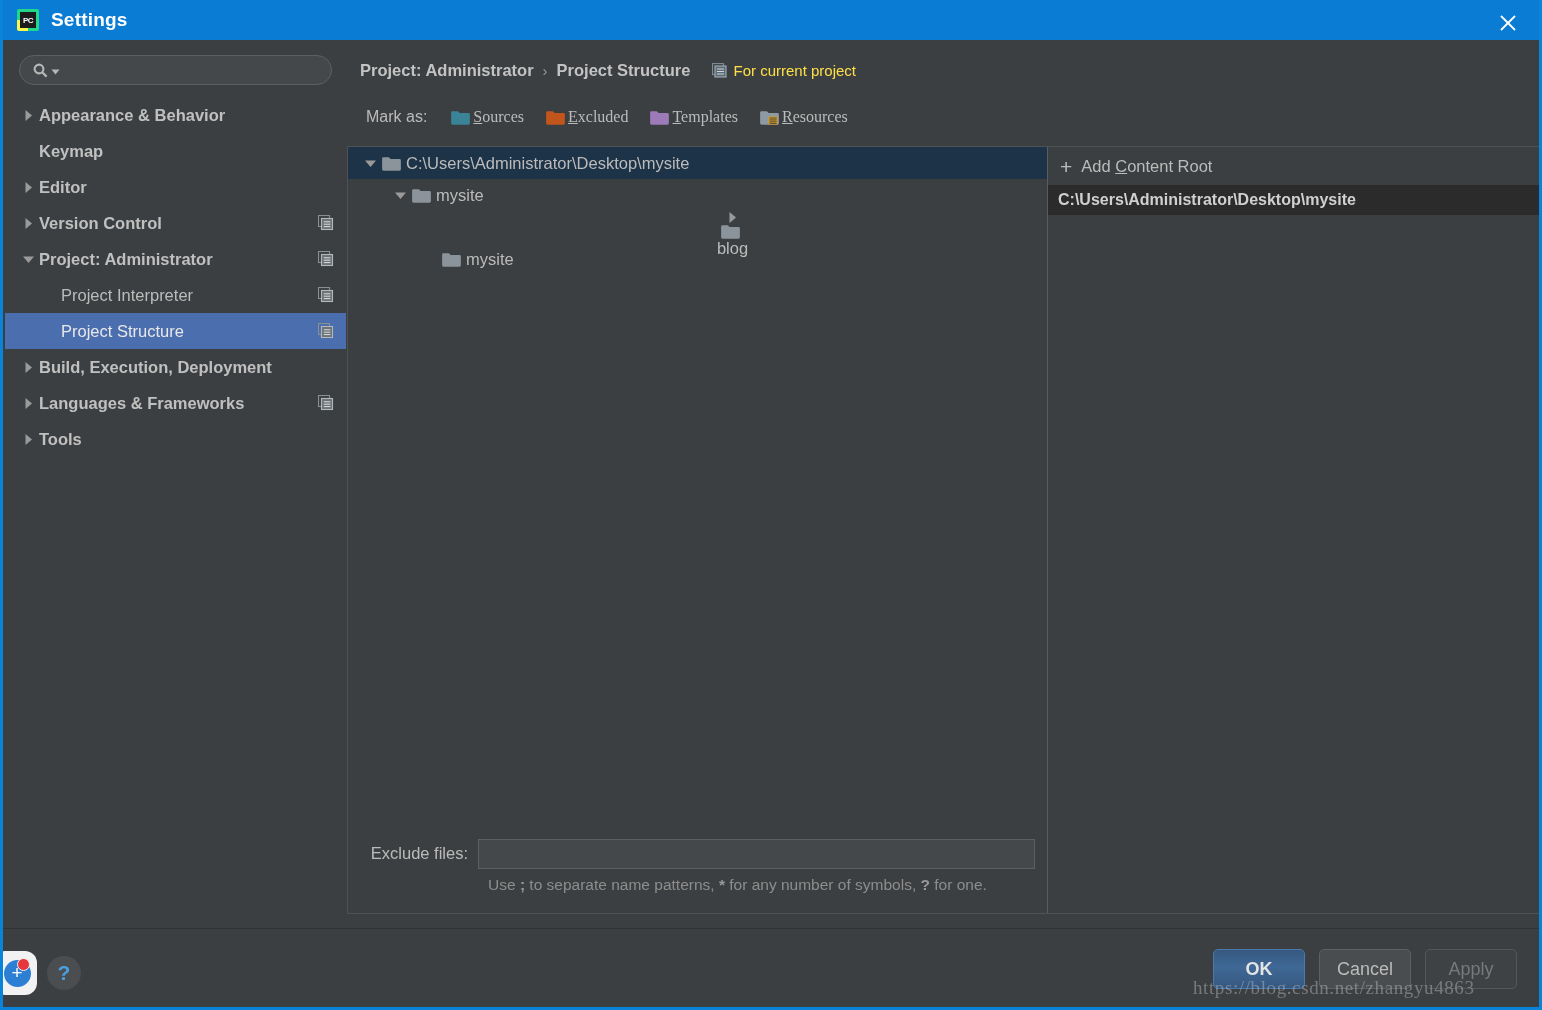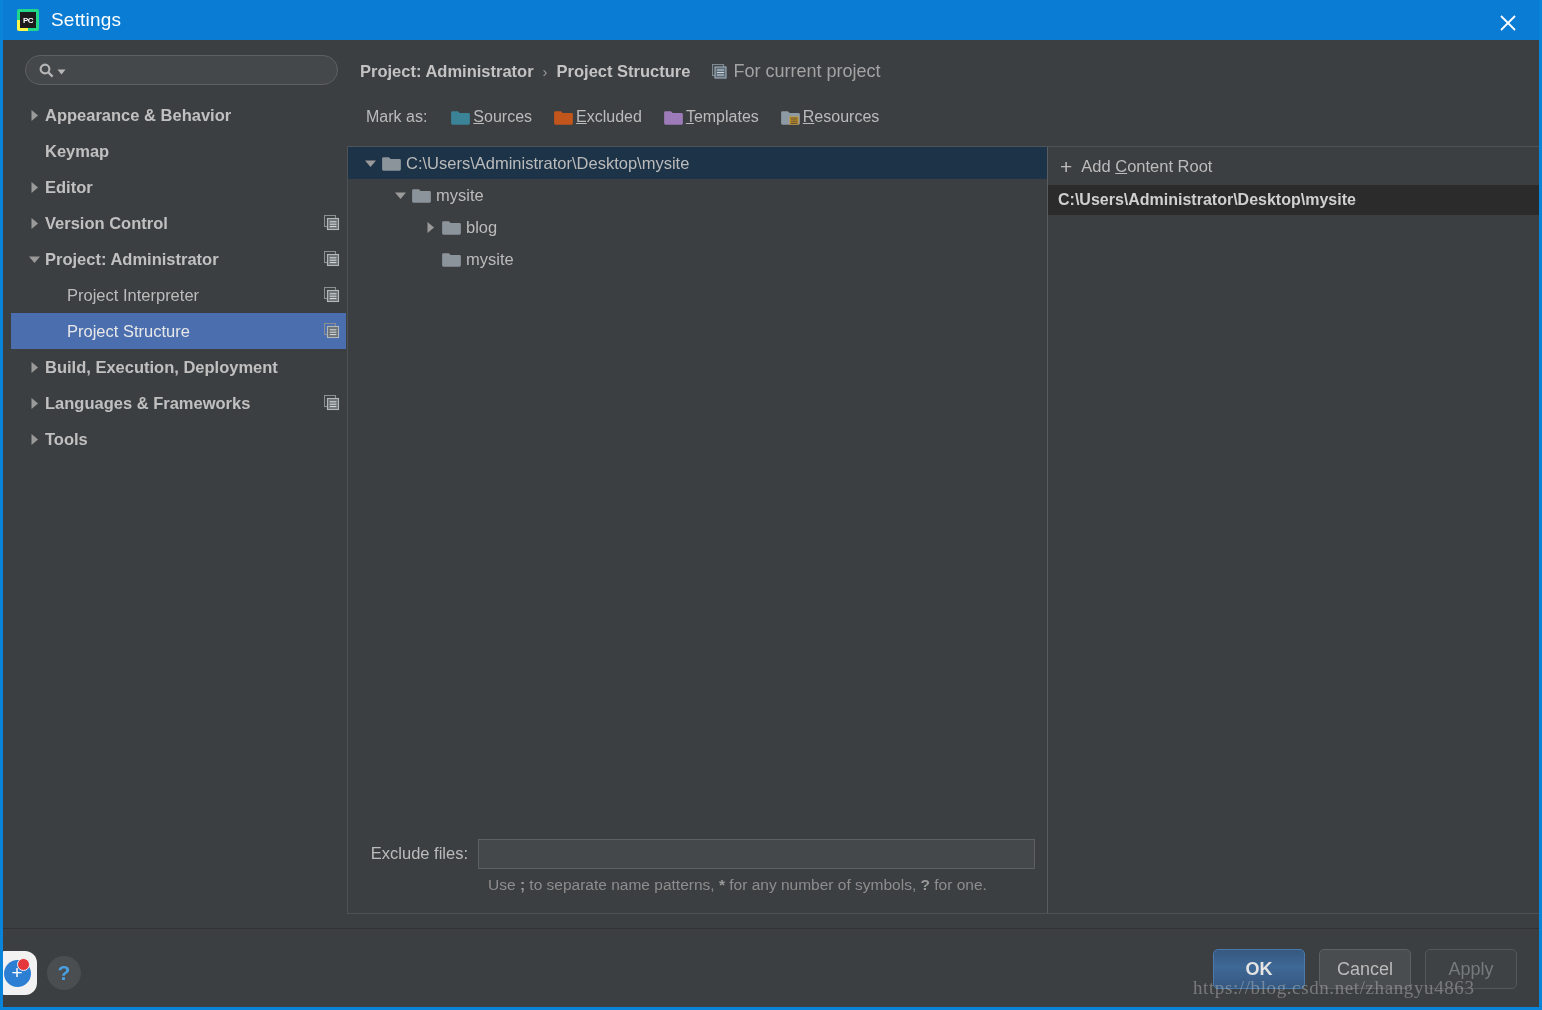--- a/index.html
+++ b/index.html
@@ -35,33 +35,33 @@
   .tb-logo .q2 { position:absolute; right:0; top:0; width:50%; height:50%; background:#21d789; }
   .tb-logo .q3 { position:absolute; left:0; bottom:0; width:50%; height:50%; background:#fcf84a; }
   .tb-logo .q4 { position:absolute; right:0; bottom:0; width:50%; height:50%; background:#21d789; }
   .tb-logo .inner {
     position:absolute; left:3px; top:3px; right:3px; bottom:3px;
     background:#1c1c1c; color:#fff; font-size:8px; font-weight:bold;
     display:flex; align-items:center; justify-content:center;
     font-family:"Liberation Sans", sans-serif; letter-spacing:-0.5px;
   }
   .tb-title {
-    color: #ffffff; font-size: 19px; letter-spacing: 0.2px;
+    color: #ffffff; font-size: 19px; letter-spacing: 0.2px; font-weight: bold;
   }
   .tb-close {
     position: absolute; right: 0; top: 0;
     width: 62px; height: 45px;
     display: flex; align-items: center; justify-content: center;
     cursor: pointer;
   }
   .tb-close svg { display:block; }
 
   
   .sidebar {
-    position: absolute; left: 8px; top: 45px;
+    position: absolute; left: 2px; top: 45px;
     width: 342px; height: 883px;
     background: #3c3f41;
     border-right: 1px solid #2b2b2b;
     box-sizing: border-box;
     overflow: hidden;
   }
   .searchwrap { padding: 10px 14px 0 14px; }
   .searchbox {
     height: 30px;
     border: 1px solid #5e6060;
@@ -120,21 +120,21 @@
     display: flex; align-items: center;
     font-size: 16.5px;
   }
   .bc-part { color: #c3c3c3; font-weight: bold; }
   .bc-sep  { color: #9a9a9a; margin: 0 9px; font-weight: normal; font-size: 15px; }
   .bc-scope {
     margin-left: 22px; display: flex; align-items: center;
   }
   .bc-scope svg { display:block; }
   .bc-scope-label {
-    color: #a3a3a3; font-size: 18px; font-weight: normal; margin-left: 6px;
+    color: #fde047; font-size: 15px; font-weight: normal; margin-left: 6px;
   }
 
   .markas {
     position: absolute; left: 20px; top: 63px;
     display: flex; align-items: center;
     font-size: 16px;
   }
   .markas-label { color: #bbbbbb; margin-right: 24px; }
   .mark-btn {
     display: flex; align-items: center; margin-right: 22px; cursor: pointer;
@@ -441,21 +441,21 @@
           <line x1="5" y1="6" x2="12" y2="6" stroke="#cfd6db" stroke-width="1"></line>
           <line x1="5" y1="8.5" x2="12" y2="8.5" stroke="#cfd6db" stroke-width="1"></line>
           <line x1="5" y1="11" x2="12" y2="11" stroke="#cfd6db" stroke-width="1"></line>
         </svg>
         <span class="bc-scope-label">For current project</span>
       </span>
     </div>
 
     <div class="markas">
       <span class="markas-label">Mark as:</span>
-      <span id="markas-options" style="display:flex;align-items:center;">
+      <span id="markas-options" style="display:flex;align-items:center;font-family:Liberation Serif, serif;">
           <span class="mark-btn">
             <span class="ficon">
               <svg width="19" height="15" viewBox="0 0 20 16">
                 <path d="M0 2.6 A1.4 1.4 0 0 1 1.4 1.2 H7.2 L9.1 3.3 H18.6 A1.4 1.4 0 0 1 20 4.7 V14.2 A1.4 1.4 0 0 1 18.6 15.6 H1.4 A1.4 1.4 0 0 1 0 14.2 Z" fill="#3b8397"></path>
               </svg>
             </span>
             <span class="mtext"><span></span><u>S</u><span>ources</span></span>
           </span>
           <span class="mark-btn">
             <span class="ficon">
@@ -512,21 +512,21 @@
                   <polygon points="1,3.5 12,3.5 6.5,10" fill="#9a9a9a"></polygon>
                 </svg>
               </span>
               <span class="ficon">
                 <svg width="19" height="15" viewBox="0 0 20 16">
                   <path d="M0 2.6 A1.4 1.4 0 0 1 1.4 1.2 H7.2 L9.1 3.3 H18.6 A1.4 1.4 0 0 1 20 4.7 V14.2 A1.4 1.4 0 0 1 18.6 15.6 H1.4 A1.4 1.4 0 0 1 0 14.2 Z" fill="#8c949b"></path>
                 </svg>
               </span>
               <span class="tlabel">mysite</span>
             </div>
-            <div class="trow" style="padding-left: 70px;">
+            <div class="trow" style="padding-left: 70px; flex-direction: column;">
               <span class="twist">
                 <svg width="13" height="13" viewBox="0 0 13 13">
                   <polygon points="3.5,1 10,6.5 3.5,12" fill="#9a9a9a"></polygon>
                 </svg>
               </span>
               <span class="ficon">
                 <svg width="19" height="15" viewBox="0 0 20 16">
                   <path d="M0 2.6 A1.4 1.4 0 0 1 1.4 1.2 H7.2 L9.1 3.3 H18.6 A1.4 1.4 0 0 1 20 4.7 V14.2 A1.4 1.4 0 0 1 18.6 15.6 H1.4 A1.4 1.4 0 0 1 0 14.2 Z" fill="#8c949b"></path>
                 </svg>
               </span>

